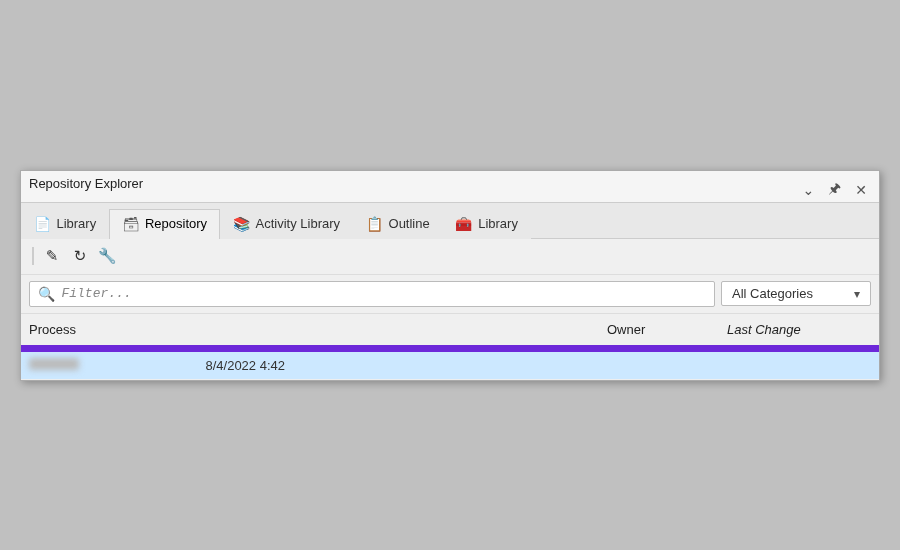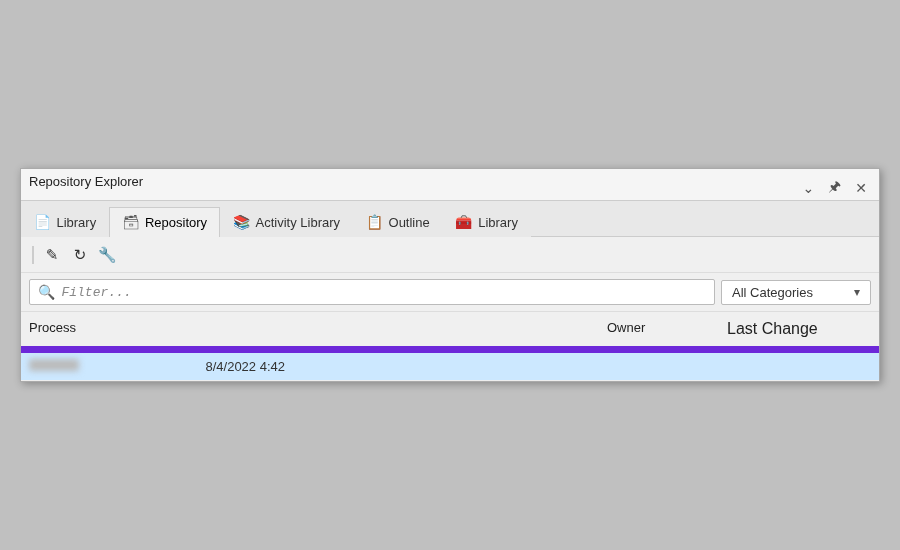--- a/index.html
+++ b/index.html
@@ -176,22 +176,23 @@
     }
     .col-owner {
       width: 120px;
       padding: 4px 8px;
       font-size: 13px;
       color: #222;
     }
     .col-lastchange {
       width: 160px;
       padding: 4px 8px;
-      font-size: 16px;
+      font-size: 13px;
       color: #222;
+      font-style: italic;
     }
     .table-body {
       flex: 1;
       background: #fff;
       overflow-y: auto;
     }
     .table-row {
       display: flex;
       align-items: center;
       border-bottom: 1px solid #eee;

